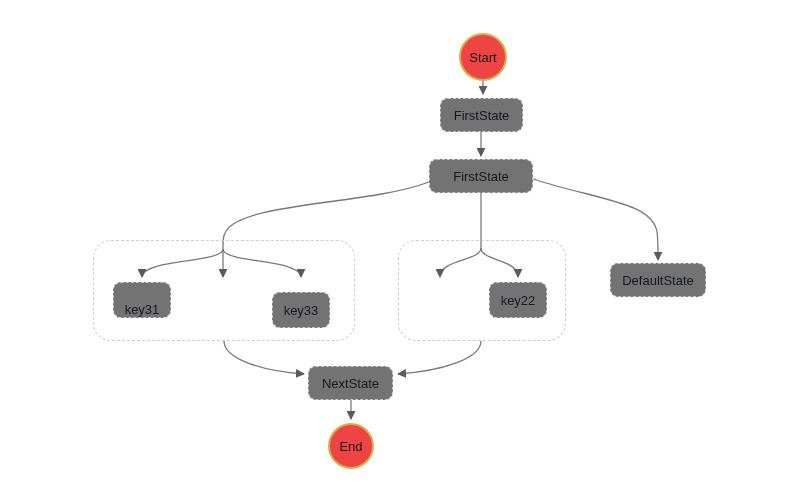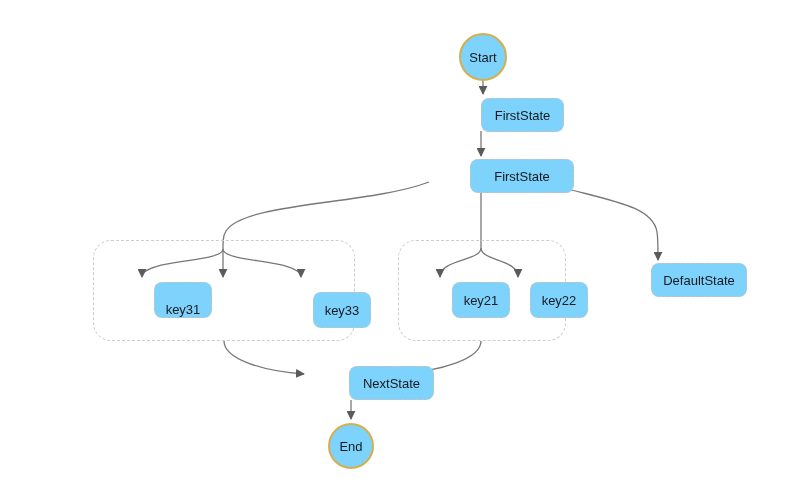--- a/index.html
+++ b/index.html
@@ -13,43 +13,42 @@
   }
   .edges {
     position: absolute;
     left: 0; top: 0;
     width: 787px; height: 500px;
     pointer-events: none;
   }
   .state {
     position: absolute;
     box-sizing: border-box;
-    background: #7dd3fc;
+    background: #737373;
     border: 1.5px dashed #c4c4c4;
     border-radius: 8px;
     display: flex;
     align-items: center;
     justify-content: center;
     font-size: 13px;
     color: #16191f;
     cursor: default;
-    margin-left: 41px;
   }
   .group {
     position: absolute;
     box-sizing: border-box;
     border: 1.5px dashed #cdcdcd;
     border-radius: 18px;
     background: transparent;
   }
   .terminal {
     position: absolute;
     box-sizing: border-box;
     border-radius: 50%;
-    background: #7dd3fc;
+    background: #ef4444;
     border: 2px solid #d5af4c;
     display: flex;
     align-items: center;
     justify-content: center;
     font-size: 13px;
     color: #16191f;
   }
   .label { pointer-events: none; }
 </style>
 </head>
@@ -106,23 +105,20 @@
 
   <div class="state" style="left:113px; top:282px; width:58px; height:36px;align-items:flex-end;">
     <span class="label">key31</span>
   </div>
 
 
   <div class="state" style="left:272px; top:292px; width:58px; height:36px;">
     <span class="label">key33</span>
   </div>
 
-  <div class="state" style="left:411px; top:282px; width:58px; height:36px;">
-    <span class="label">key21</span>
-  </div>
 
   <div class="state" style="left:489px; top:282px; width:58px; height:36px;">
     <span class="label">key22</span>
   </div>
 
   <div class="state" style="left:610px; top:263px; width:96px; height:34px;">
     <span class="label">DefaultState</span>
   </div>
 
   <div class="state" style="left:308px; top:366px; width:85px; height:34px;">

